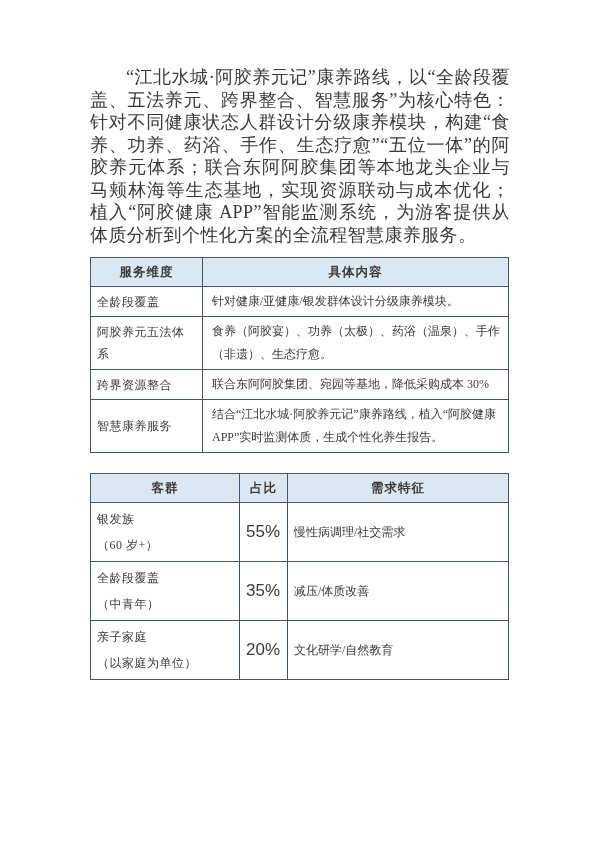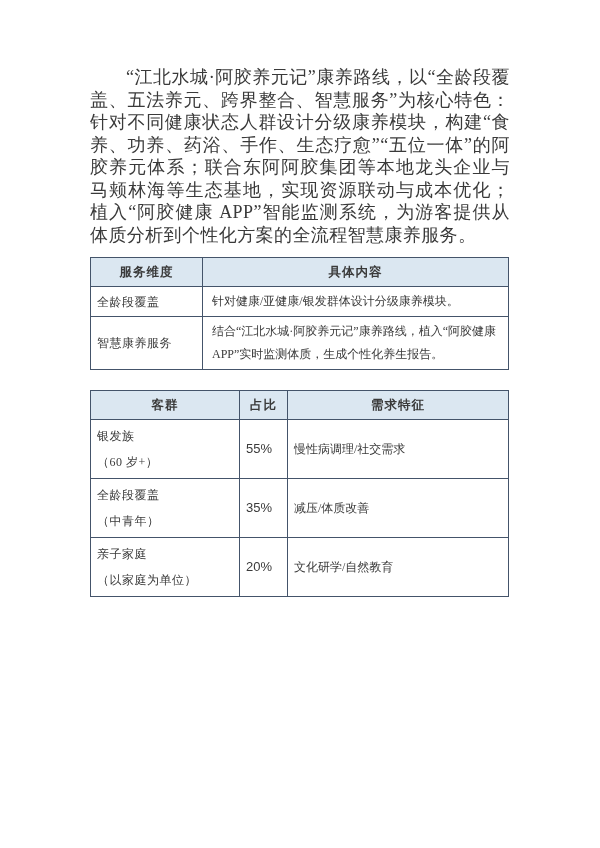--- a/index.html
+++ b/index.html
@@ -64,21 +64,21 @@
   
   .t2 .c1 { width: 149px; }
   .t2 .c2 { width: 48px; }
   .t2 .c3 { width: 221px; }
   .t2 td { text-align: left; }
   .t2 tr.hh { height: 16px; }
   .t2 tr.rr { height: 48px; }
   .t2 td.grp { line-height: 26px; letter-spacing: 0.5px; }
   .t2 td.pct {
     font-family: "Liberation Sans", "DejaVu Sans", sans-serif;
-    font-size: 13px;
+    font-size: 17px;
   }
   .multiline { white-space: pre-line; }
   section { display: block; }
 </style>
 </head>
 <body>
 
 <div class="page">
 
   <section>
@@ -92,20 +92,28 @@
       <thead>
         <tr class="hh">
           <th>服务维度</th>
           <th>具体内容</th>
         </tr>
       </thead>
       <tbody>
         <tr class="r-sm">
           <td class="dim">全龄段覆盖</td>
           <td class="det">针对健康/亚健康/银发群体设计分级康养模块。</td>
+        </tr>
+        <tr class="r-lg">
+          <td class="dim">阿胶养元五法体系</td>
+          <td class="det">食养（阿胶宴）、功养（太极）、药浴（温泉）、手作（非遗）、生态疗愈。</td>
+        </tr>
+        <tr class="r-sm">
+          <td class="dim">跨界资源整合</td>
+          <td class="det">联合东阿阿胶集团、宛园等基地，降低采购成本 30%</td>
         </tr>
         <tr class="r-lg">
           <td class="dim">智慧康养服务</td>
           <td class="det">结合“江北水城·阿胶养元记”康养路线，植入“阿胶健康 APP”实时监测体质，生成个性化养生报告。</td>
         </tr>
       </tbody>
     </table>
   </section>
 
   <section>

